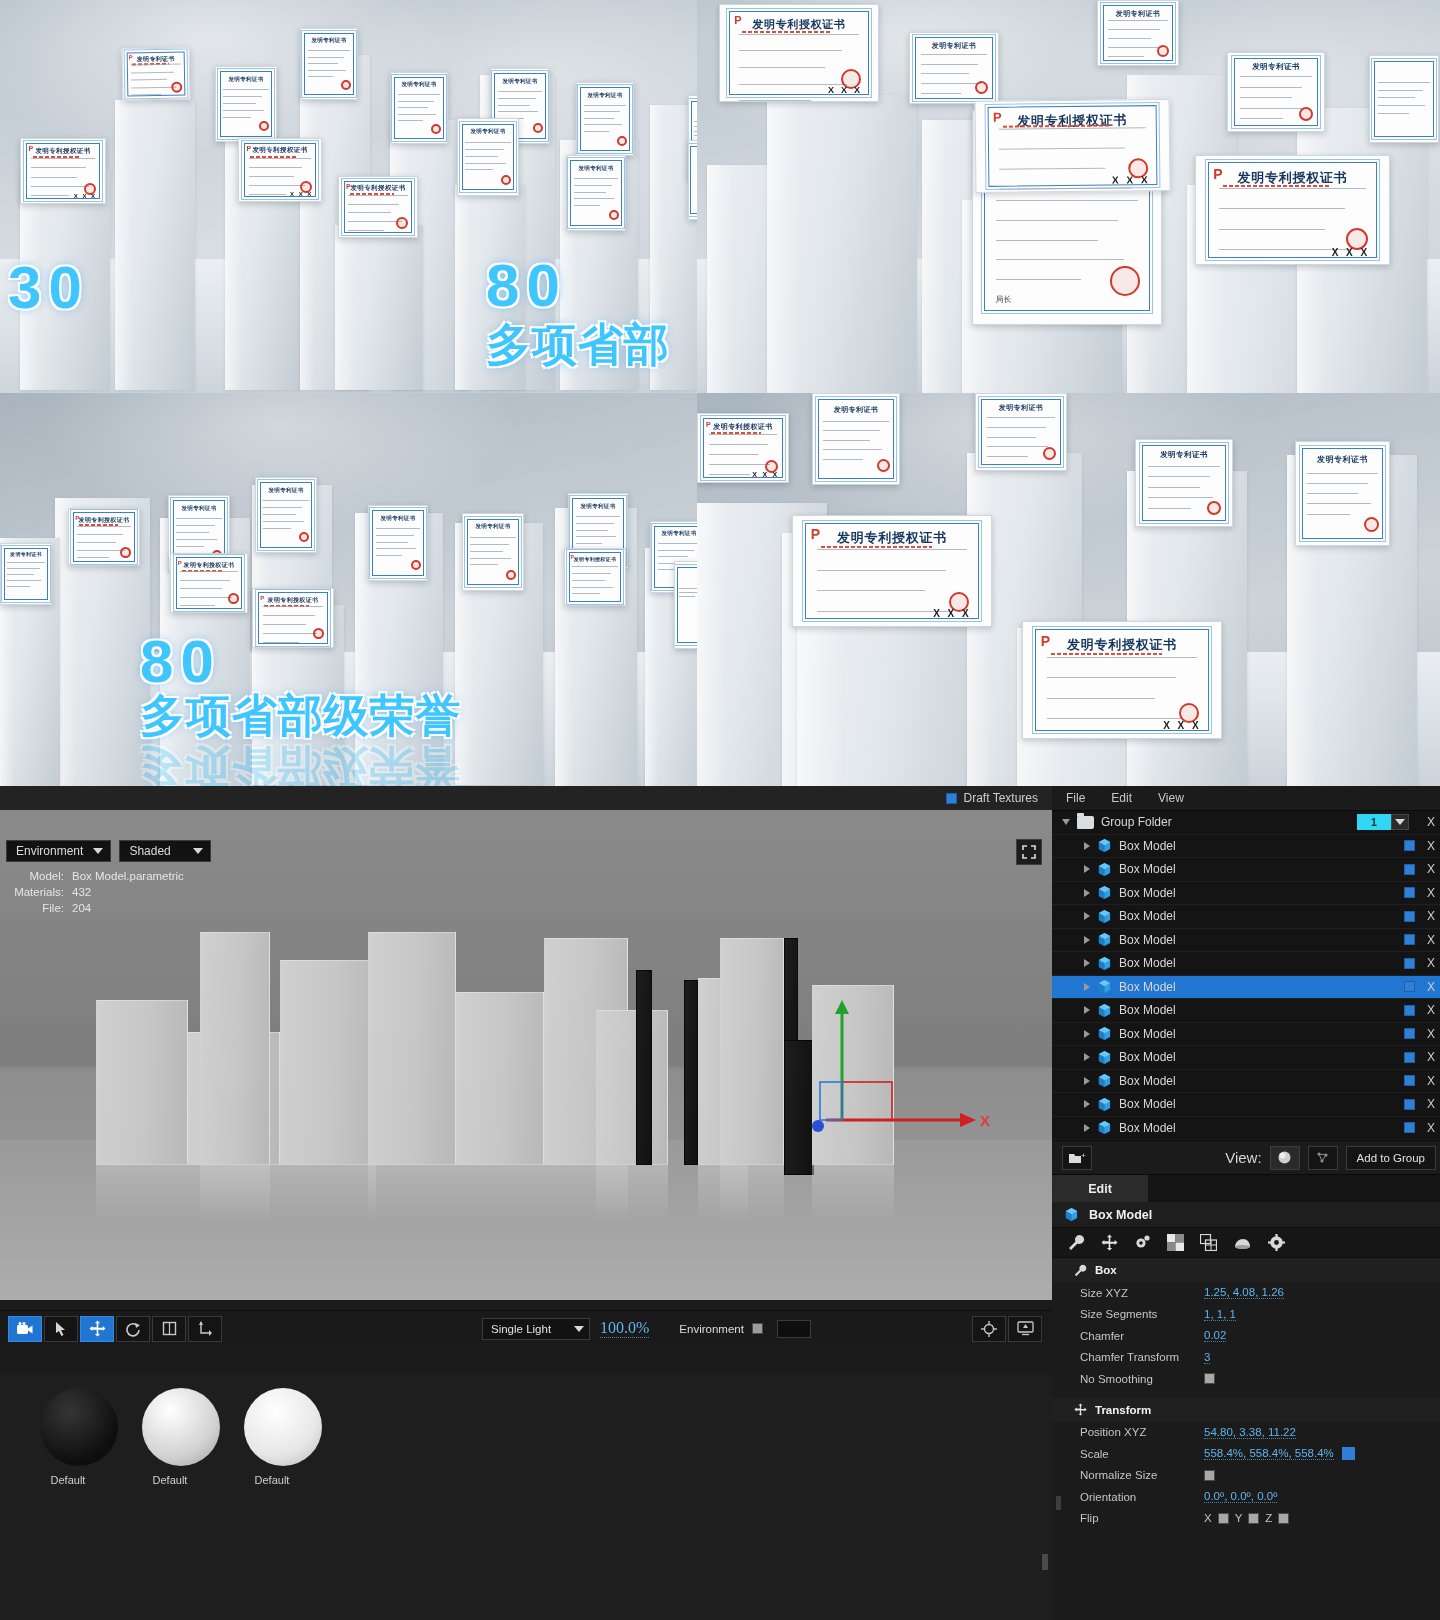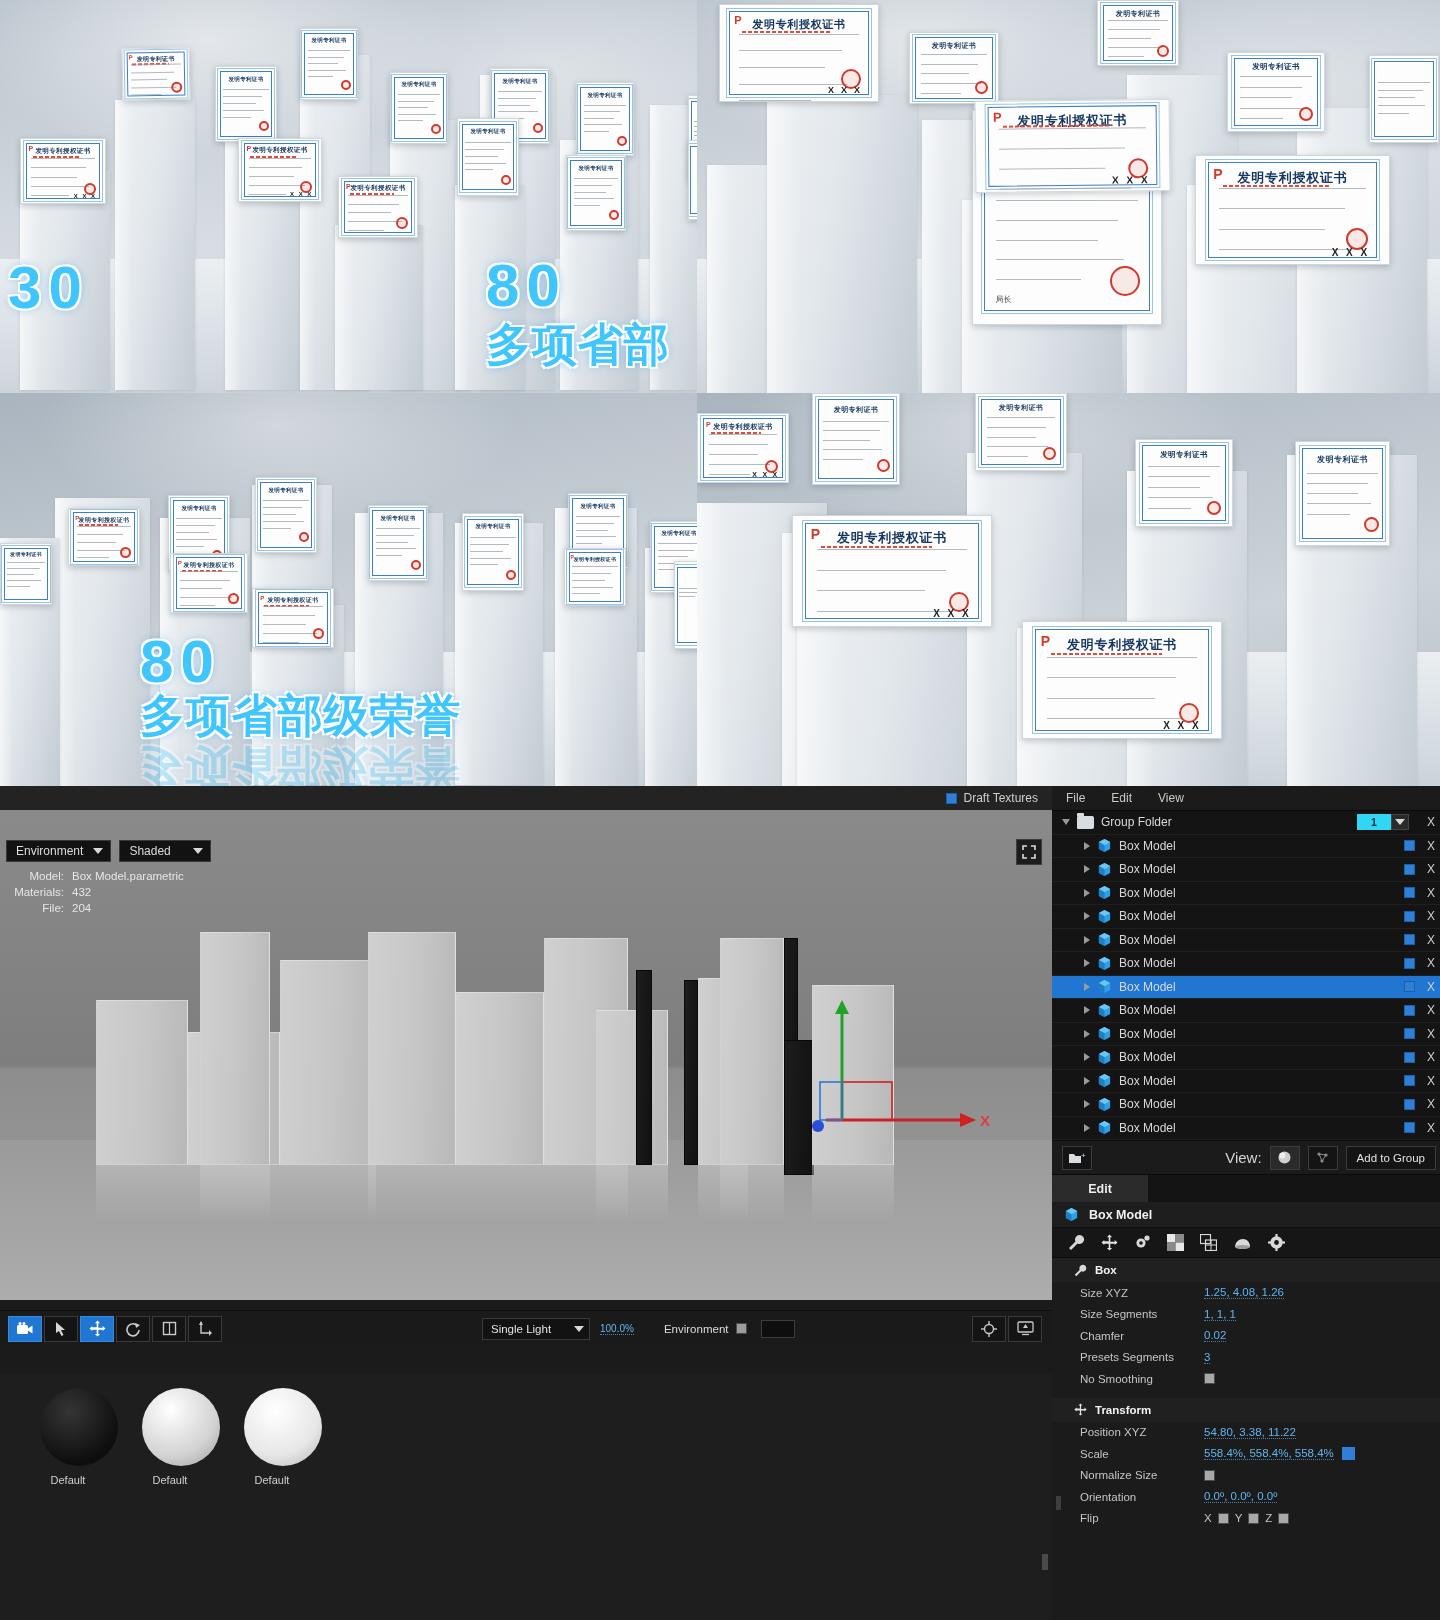--- a/index.html
+++ b/index.html
@@ -209,21 +209,21 @@
     display: flex; align-items: center; justify-content: center; margin-right: 2px;
   }
   .tbtn.active { background: #2176d2; border-color: #2f8ae8; }
   .tbtn svg { display: block; }
   .tgap { width: 18px; }
   .light-dd {
     height: 22px; width: 108px; background: #121212; border: 1px solid #3a3a3a;
     color: #e2e2e2; font-size: 11.5px;
     display: flex; align-items: center; justify-content: space-between; padding: 0 5px 0 8px;
   }
-  .pct { color: #63b7ef; font-size: 10px; border-bottom: 1px dotted #4a84aa; margin-left: 10px; }
+  .pct { color: #63b7ef; font-size: 16px; border-bottom: 1px dotted #4a84aa; margin-left: 10px; font-family: Liberation Serif, serif; }
   .env-lbl { color: #dcdcdc; font-size: 11.5px; margin-left: 30px; }
   .sq-chk { width: 11px; height: 11px; background: #9c9c9c; border: 1px solid #4a4a4a; margin-left: 8px; }
   .swatch { width: 34px; height: 18px; background: #0e0e0e; border: 1px solid #3c3c3c; margin-left: 14px; }
 
   
   .presets-tabs {
     position: absolute; left: 0; top: 536px; width: 1052px; height: 28px;
     background: #171717; display: flex; align-items: stretch;
     border-bottom: 1px solid #0c0c0c;
   }
@@ -1335,21 +1335,21 @@
         </div>
         <div class="prow">
           <span class="pk">Size Segments</span>
           <span class="pv dotted">1,  1,  1</span>
         </div>
         <div class="prow">
           <span class="pk">Chamfer</span>
           <span class="pv dotted">0.02</span>
         </div>
         <div class="prow">
-          <span class="pk">Presets Segments</span>
+          <span class="pk">Chamfer Transform</span>
           <span class="pv dotted">3</span>
         </div>
         <div class="prow">
           <span class="pk">No Smoothing</span>
           <span class="grey-chk"></span>
         </div>
       </div>
 
     <div class="sec-head" style="margin-top:8px">
       <svg width="13" height="13" viewBox="0 0 17 17">

